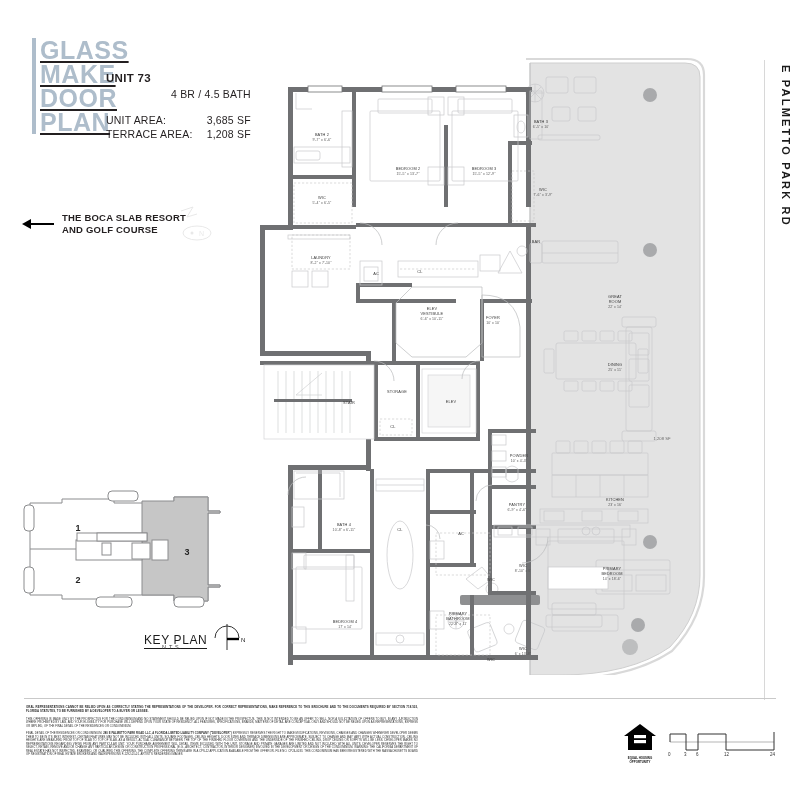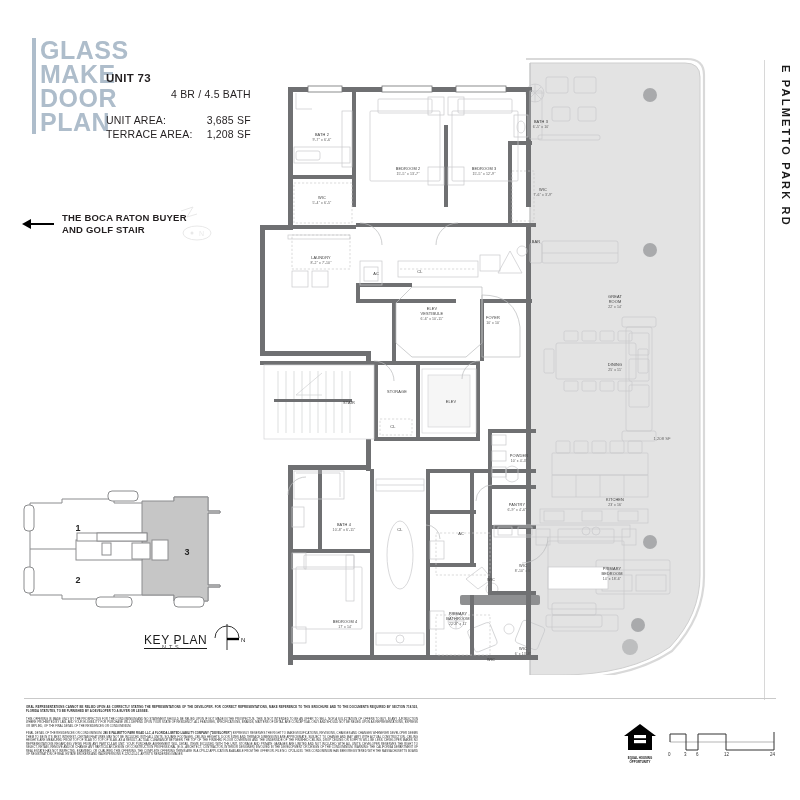--- a/index.html
+++ b/index.html
@@ -1,21 +1,21 @@
 <!DOCTYPE html>
 <html><head>
 <meta charset="utf-8">
 <style>
   html,body{margin:0;padding:0;background:#ffffff;}
   body{width:800px;height:800px;position:relative;overflow:hidden;
        font-family:"Liberation Sans",sans-serif;color:#231f20;}
 
   
   #brand{position:absolute;left:32px;top:38px;}
-  #brand .bar{display:flex;}
+  #brand .bar{display:flex;text-decoration:underline;}
   #brand .tick{width:4px;background:#aebdcb;margin-right:4px;}
   #brand .words{font-size:25px;line-height:24px;font-weight:700;
      letter-spacing:.5px;color:#aebdcb;}
   #brand .words div{white-space:nowrap;}
 
   
   #unitinfo{position:absolute;left:106px;top:72px;font-size:10.5px;color:#231f20;}
   #unitinfo .title{font-weight:700;font-size:11.5px;margin-bottom:4px;letter-spacing:.3px;}
   #unitinfo .line{margin-bottom:14px;letter-spacing:.2px;text-align:right;}
   #unitinfo table{border-collapse:collapse;font-size:10.5px;}
@@ -94,22 +94,22 @@
   </tbody>
     </table>
 </div>
 
 <div id="resort">
   <div class="arrow">
     <div class="shaft"></div>
       <div class="head"></div>
   </div>
   <div class="txt">
-    <div>THE BOCA RATON BUYER</div>
-    <div>AND GOLF STAIR</div>
+    <div>THE BOCA SLAB RESORT</div>
+    <div>AND GOLF COURSE</div>
   </div>
 </div>
 
 <svg id="faintmark" width="50" height="40">
   <path d="M6 6 L18 2 L12 12 L22 9" stroke="#999" stroke-width="1" fill="none"></path>
   <ellipse cx="22" cy="28" rx="14" ry="7" stroke="#999" stroke-width="1" fill="none"></ellipse>
   <circle cx="17" cy="28" r="1.5" fill="#999"></circle>
   <text x="24" y="31" font-size="7" fill="#999" font-family="Liberation Sans, sans-serif">N</text>
 </svg>
 

